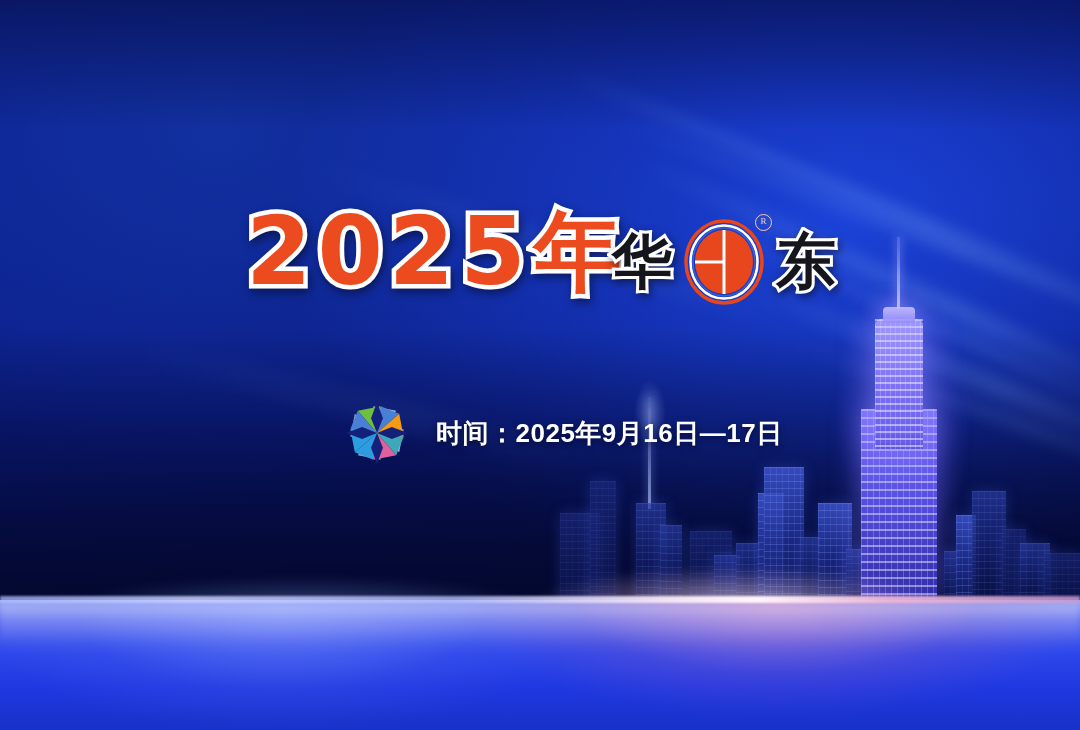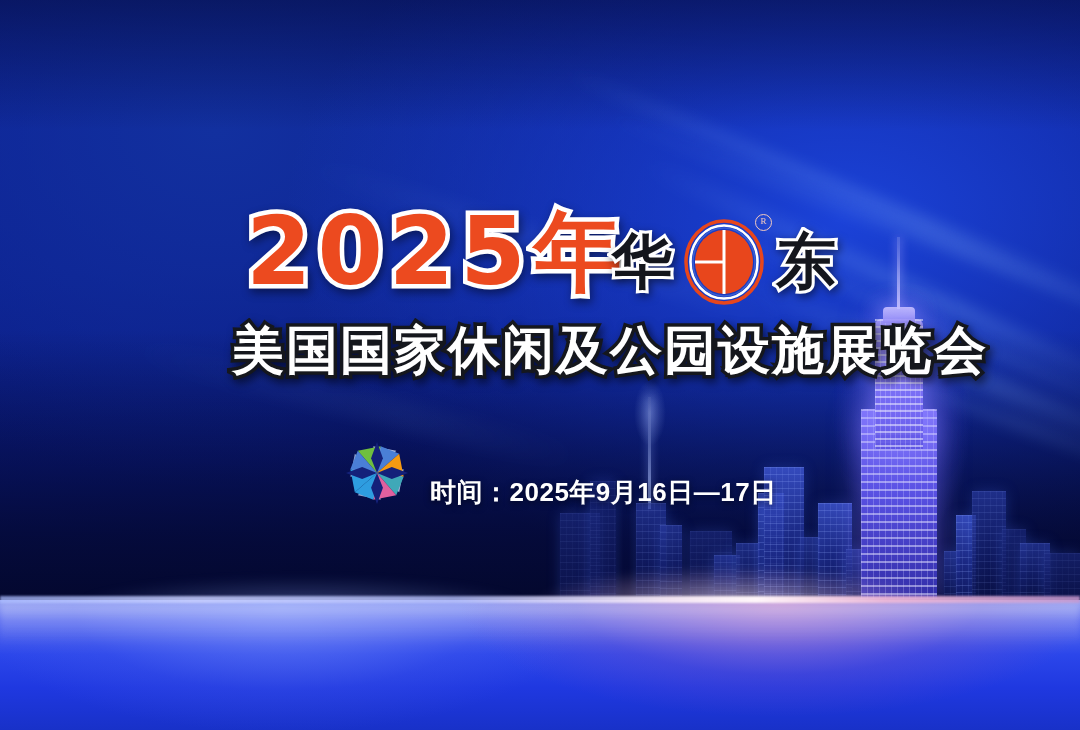--- a/index.html
+++ b/index.html
@@ -222,21 +222,21 @@
     color: #ffffff;
     -webkit-text-stroke: 7px #15171d;
     paint-order: stroke fill;
     line-height: 1.08;
     white-space: nowrap;
     filter: drop-shadow(3px 4px 4px rgba(0,0,0,0.55));
   }
 
   .info-block {
     position: absolute; left: 340px; top: 396px;
-    display: flex; align-items: flex-end; gap: 16px; margin-top: 40px;
+    display: flex; align-items: center; gap: 22px;
   }
   .pinwheel { position: relative; width: 74px; height: 74px; flex: 0 0 auto; }
   .info-lines { display: flex; flex-direction: column; gap: 6px; }
   .info-line {
     font-size: 26px;
     font-weight: 800;
     color: #ffffff;
     letter-spacing: 0.5px;
     white-space: nowrap;
     text-shadow: 0 2px 6px rgba(0,0,0,0.55);
@@ -317,21 +317,20 @@
           <ellipse cx="42" cy="44" rx="29" ry="32" fill="#e8461c"></ellipse>
           <line x1="42" y1="12" x2="42" y2="76" stroke="#ffffff" stroke-width="3"></line>
           <line x1="13" y1="44" x2="42" y2="44" stroke="#ffffff" stroke-width="3"></line>
         </svg>
         <span class="reg-mark">R</span>
       </span>
 
       <span class="brand-char">东</span>
     </div>
 
-    <div class="subtitle">美国国家休闲及公园设施展览会</div>
 
     <div class="info-block">
       <span class="pinwheel">
         <svg width="74" height="74" viewBox="0 0 100 100" aria-hidden="true">
           <g>
 
             <polygon points="50,50 20,24 14,55" fill="#8fa4cf"></polygon>
             <polygon points="50,50 24,80 55,86" fill="#8fa4cf"></polygon>
             <polygon points="50,50 80,76 86,45" fill="#a7b6dd"></polygon>
             <polygon points="50,50 76,20 45,14" fill="#a7b6dd"></polygon>

